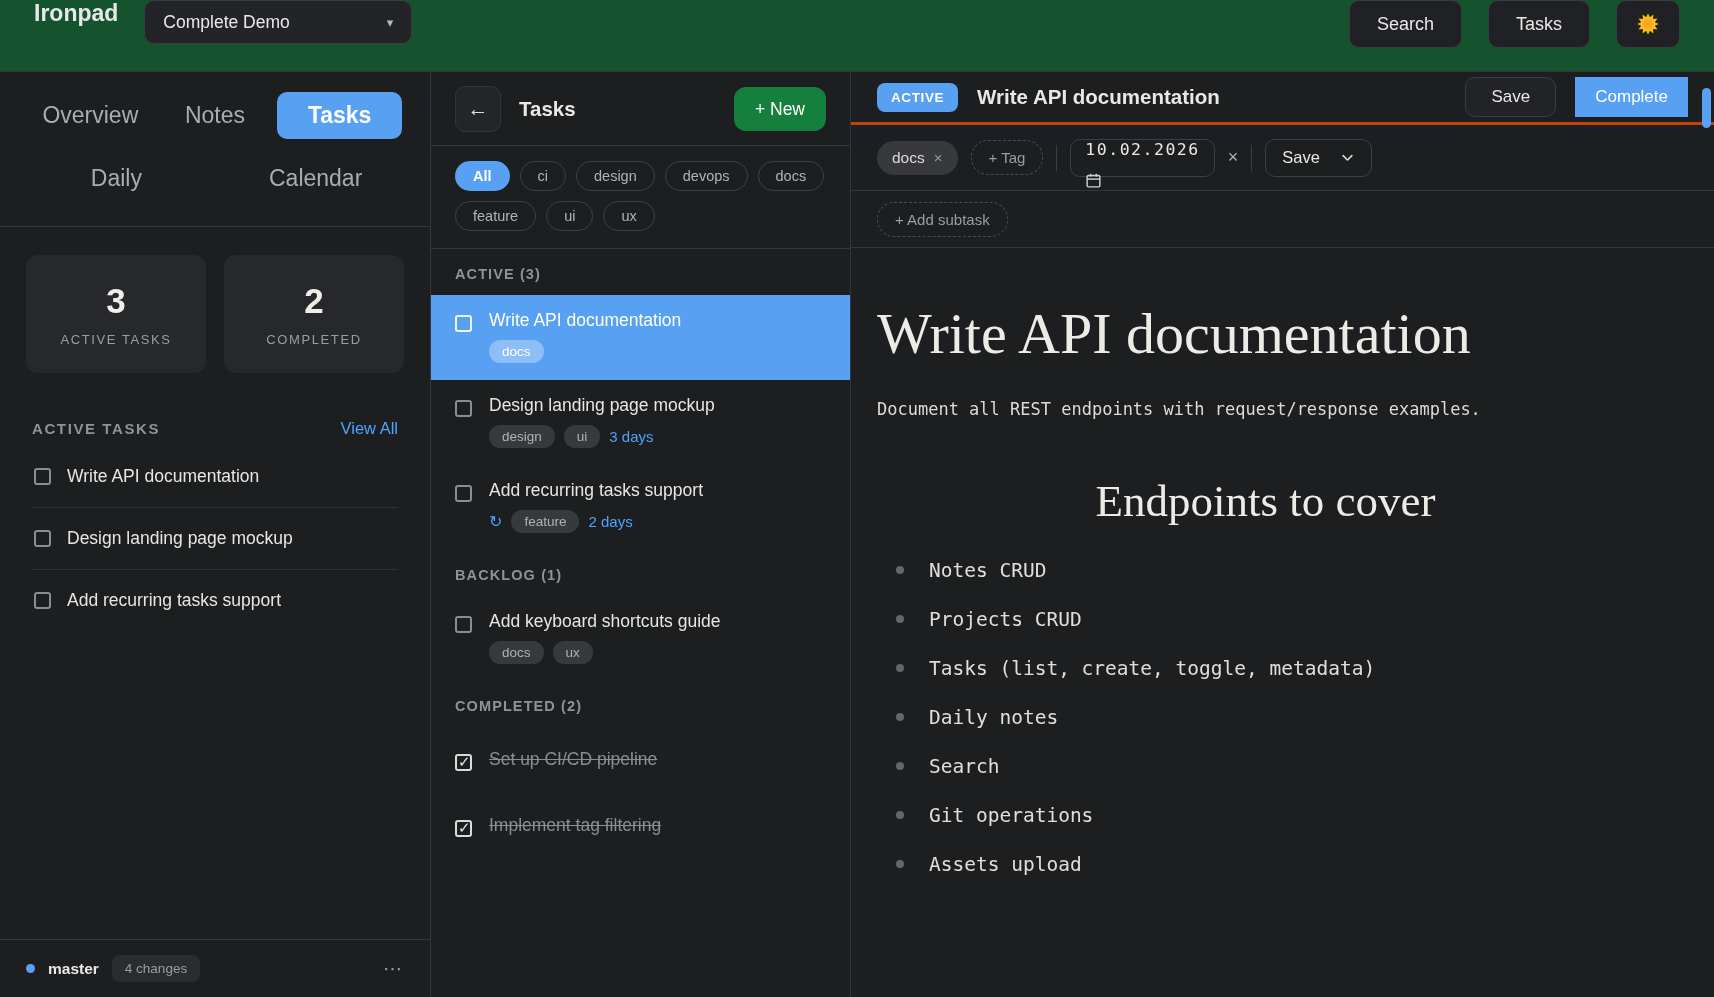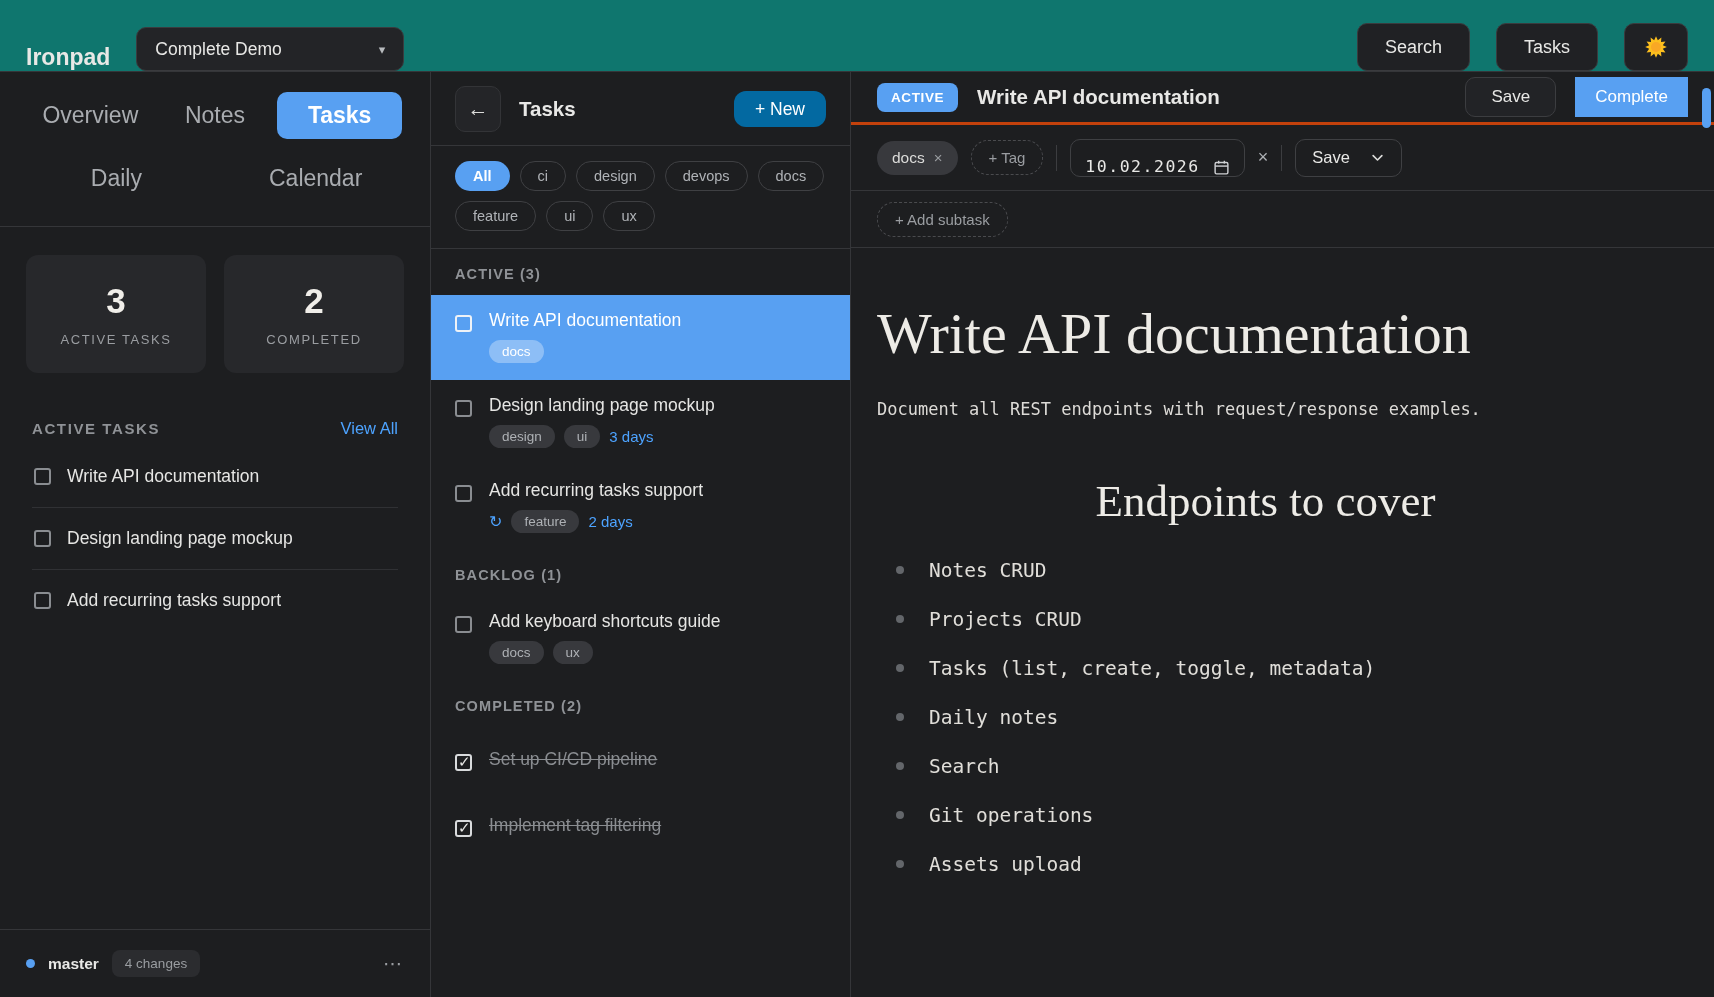--- a/index.html
+++ b/index.html
@@ -1,22 +1,22 @@
 <!DOCTYPE html>
 <html><head>
 <meta charset="utf-8">
 <style>
   * { box-sizing: border-box; }
   html,body { margin:0; padding:0; width:1714px; height:997px; overflow:hidden;
     background:#1d1e20; color:#e8e8e6; font-family:"Liberation Sans", sans-serif; }
   .app { display:flex; flex-direction:column; width:100%; height:100%; }
 
   
-  .hdr { flex:0 0 72px; display:flex; align-items:flex-end; gap:26px; padding:0 26px;
-    background:#0f766e; border-bottom:1px solid #353639; }
+  .hdr { flex:0 0 72px; display:flex; align-items:flex-start; gap:26px; padding:0 34px;
+    background:#14532d; border-bottom:1px solid #353639; }
   .logo { font-size:23px; font-weight:700; }
   .proj-select { width:268px; height:44px; background:#232427; border:1px solid #3a3b3e;
     border-radius:10px; display:flex; align-items:center; justify-content:space-between;
     padding:0 18px; font-size:17.5px; color:#e8e8e6; cursor:pointer; }
   .caret { font-size:13px; color:#b7babd; }
   .hdr-spacer { flex:1; }
   .hbtn { height:48px; padding:0 27px; background:#202124; border:1px solid #3a3b3e;
     border-radius:10px; color:#e8e8e6; font-size:18px; cursor:pointer; }
   .hbtn.icon-btn { width:64px; padding:0; display:flex; align-items:center; justify-content:center; }
 
@@ -41,34 +41,34 @@
   .side-head { display:flex; justify-content:space-between; align-items:center; padding:16px 0 8px; }
   .side-title { font-size:15px; font-weight:700; letter-spacing:1.6px; color:#8f9296; }
   .view-all { color:#4da3ff; font-size:16.5px; cursor:pointer; text-decoration:none; }
   .side-item { display:flex; align-items:center; gap:16px; padding:20px 2px; font-size:17.5px; color:#e6e6e4; cursor:pointer; }
   .side-item + .side-item { border-top:1px solid #303134; }
 
   .cb { width:17px; height:17px; flex:0 0 17px; border:2px solid #8a8d91; border-radius:3px; position:relative; cursor:pointer; }
   .cb.checked { border-color:#d9dbdd; }
   .cb.checked::after { content:"\2713"; position:absolute; left:1px; top:-3px; font-size:15px; color:#e8e8e6; }
 
-  .side-footer { margin-top:auto; border-top:1px solid #353639; height:68px;
+  .side-footer { margin-top:auto; border-top:1px solid #353639; height:58px;
     display:flex; align-items:center; gap:13px; padding:0 26px; }
   .branch-dot { width:9px; height:9px; border-radius:50%; background:#58a0f2; }
   .branch { font-weight:700; font-size:15.5px; }
   .changes { background:#2b2c2f; color:#9a9da1; font-size:13.5px; padding:6px 13px; border-radius:8px; }
   .menu-dots { margin-left:auto; color:#9a9da1; font-size:19px; letter-spacing:2px; cursor:pointer; }
 
   
   .middle { flex:0 0 420px; border-right:1px solid #353639; display:flex; flex-direction:column; overflow:hidden; }
   .mid-head { display:flex; align-items:center; gap:18px; padding:14px 24px 13px; border-bottom:1px solid #353639; }
   .back-btn { width:46px; height:46px; background:#242528; border:1px solid #333437; border-radius:10px;
     color:#dcdcda; font-size:21px; display:flex; align-items:center; justify-content:center; cursor:pointer; }
   .mid-title { font-size:20.5px; font-weight:700; flex:1; }
-  .new-btn { background:#0369a1; color:#fff; border:none; border-radius:12px; height:36px;
+  .new-btn { background:#15803d; color:#fff; border:none; border-radius:12px; height:44px;
     padding:0 21px; font-size:17.5px; cursor:pointer;margin-left:45px; }
   .chips { padding:15px 24px 17px; display:flex; flex-wrap:wrap; gap:10px; border-bottom:1px solid #353639; }
   .chip { padding:6px 17px; border-radius:17px; font-size:14.5px; color:#b0b3b7;
     border:1px solid #3f4043; background:transparent; cursor:pointer; }
   .chip.active { background:#58a0f2; color:#fff; border-color:transparent; font-weight:600; }
 
   .sec-head { padding:17px 24px 13px; font-size:14.5px; font-weight:700; letter-spacing:1.1px; color:#8f9296; }
   .trow { display:flex; gap:17px; padding:15px 24px 17px; align-items:flex-start; cursor:pointer; }
   .trow .cb { margin-top:5px; }
   .t-title { font-size:17.5px; color:#e6e6e4; }
@@ -94,23 +94,23 @@
   .complete-btn { height:40px; padding:0 20px; background:#58a0f2; border:none; border-radius:0;
     color:#fff; font-size:17px; cursor:pointer; }
 
   .d-meta { flex:0 0 66px; display:flex; align-items:center; gap:13px; padding:0 26px; border-bottom:1px solid #353639; }
   .meta-chip { background:#38393d; border-radius:17px; padding:8px 15px; font-size:15.5px;
     color:#dcdcda; display:flex; gap:9px; align-items:center; cursor:pointer; }
   .x { color:#9a9da1; font-size:15px; cursor:pointer; }
   .dashed-pill { border:1px dashed #4a4b4e; border-radius:17px; padding:8px 17px; font-size:15px;
     color:#9a9da1; background:transparent; cursor:pointer; }
   .vsep { width:1px; height:26px; background:#3c3d40; }
-  .date-box { border:1px solid #3f4043; border-radius:10px; height:38px; display:flex; align-items:flex-end;
+  .date-box { border:1px solid #3f4043; border-radius:10px; height:38px; display:flex; align-items:flex-start;
     gap:13px; padding:0 14px; font-family:"DejaVu Sans Mono", monospace; font-size:16.5px;
-    letter-spacing:1.5px; color:#e8e8e6; cursor:pointer; }
+    letter-spacing:1.5px; color:#e8e8e6; cursor:pointer;flex-direction:column; }
   .clear-x { color:#aeb1b5; font-size:18px; cursor:pointer; }
   .select-box { border:1px solid #3f4043; border-radius:10px; height:38px; display:flex; align-items:center;
     gap:20px; padding:0 16px; font-size:16.5px; color:#e8e8e6; cursor:pointer; }
 
   .d-subtask { flex:0 0 57px; display:flex; align-items:center; padding:0 26px; border-bottom:1px solid #353639; }
 
   .d-content { padding:52px 60px 0 26px; }
   .note-title { font-family:"Liberation Serif", serif; font-weight:400; font-size:58px; margin:0; color:#edebe6; }
   .note-desc { font-family:"DejaVu Sans Mono", monospace; font-size:17px; margin-top:32px; color:#dddbd7; }
   .note-h2 { font-family:"Liberation Serif", serif; font-weight:400; font-size:45px; margin:56px 0 0; color:#edebe6;text-align:center; }

